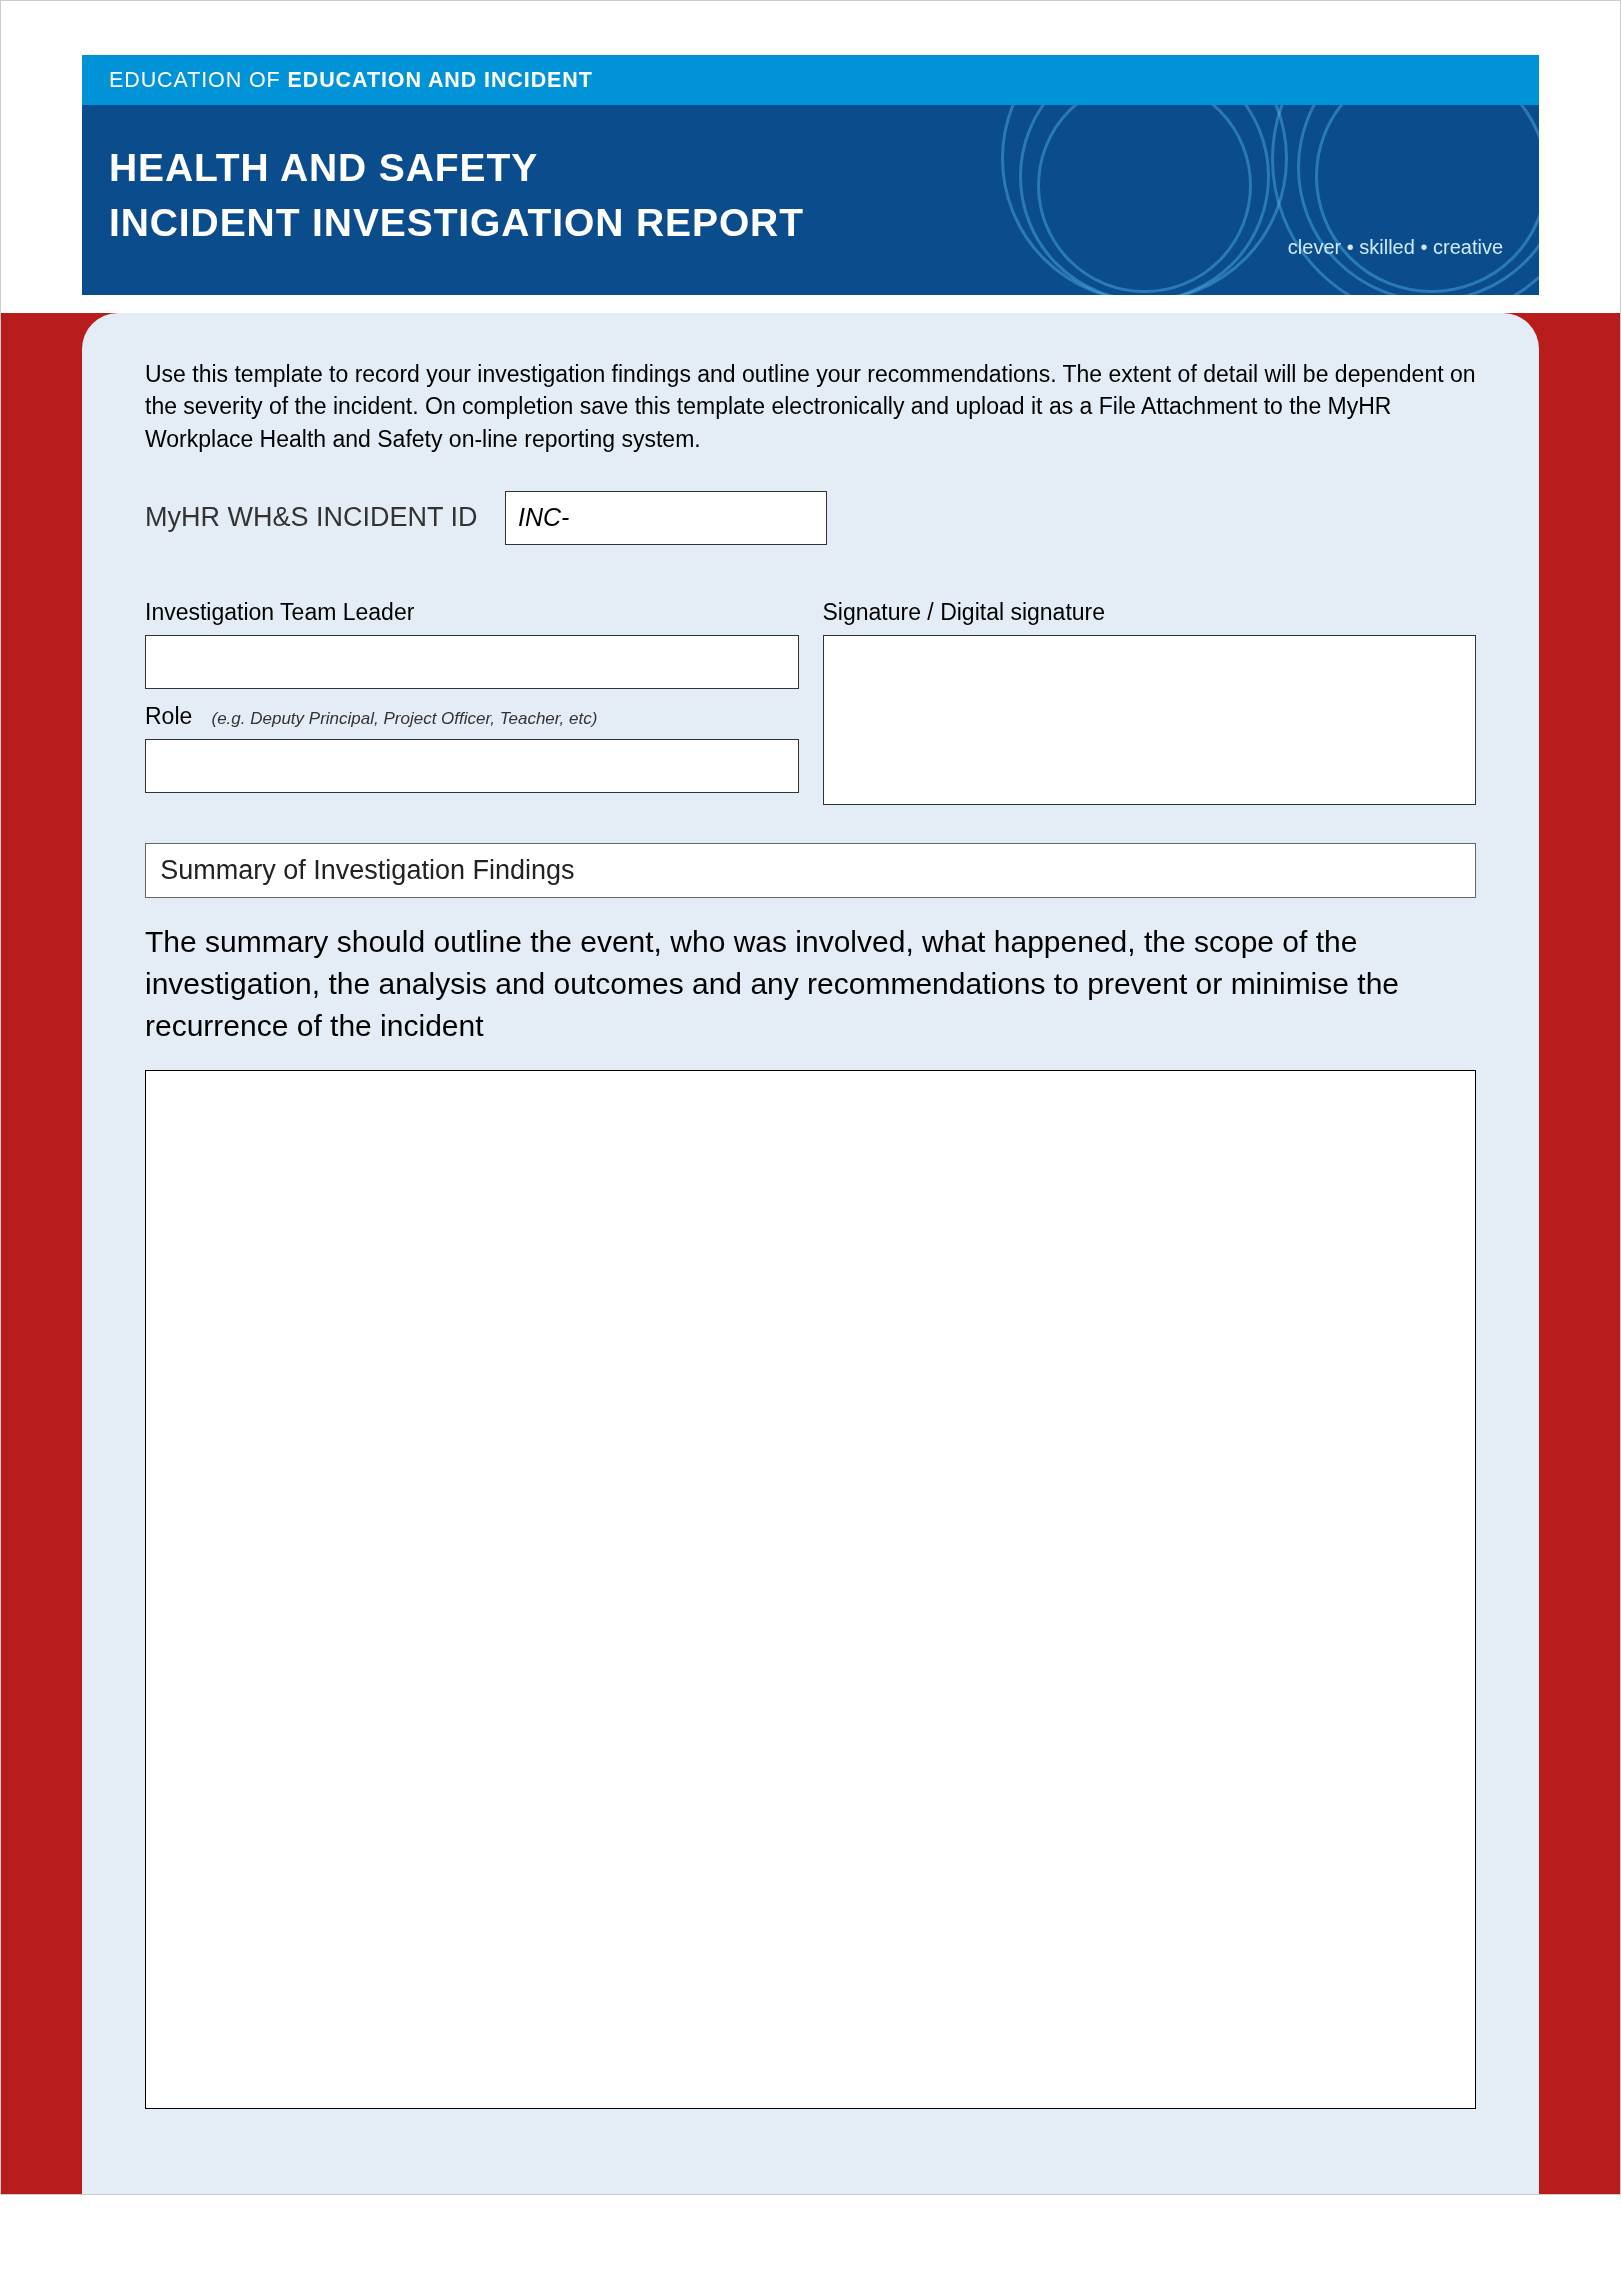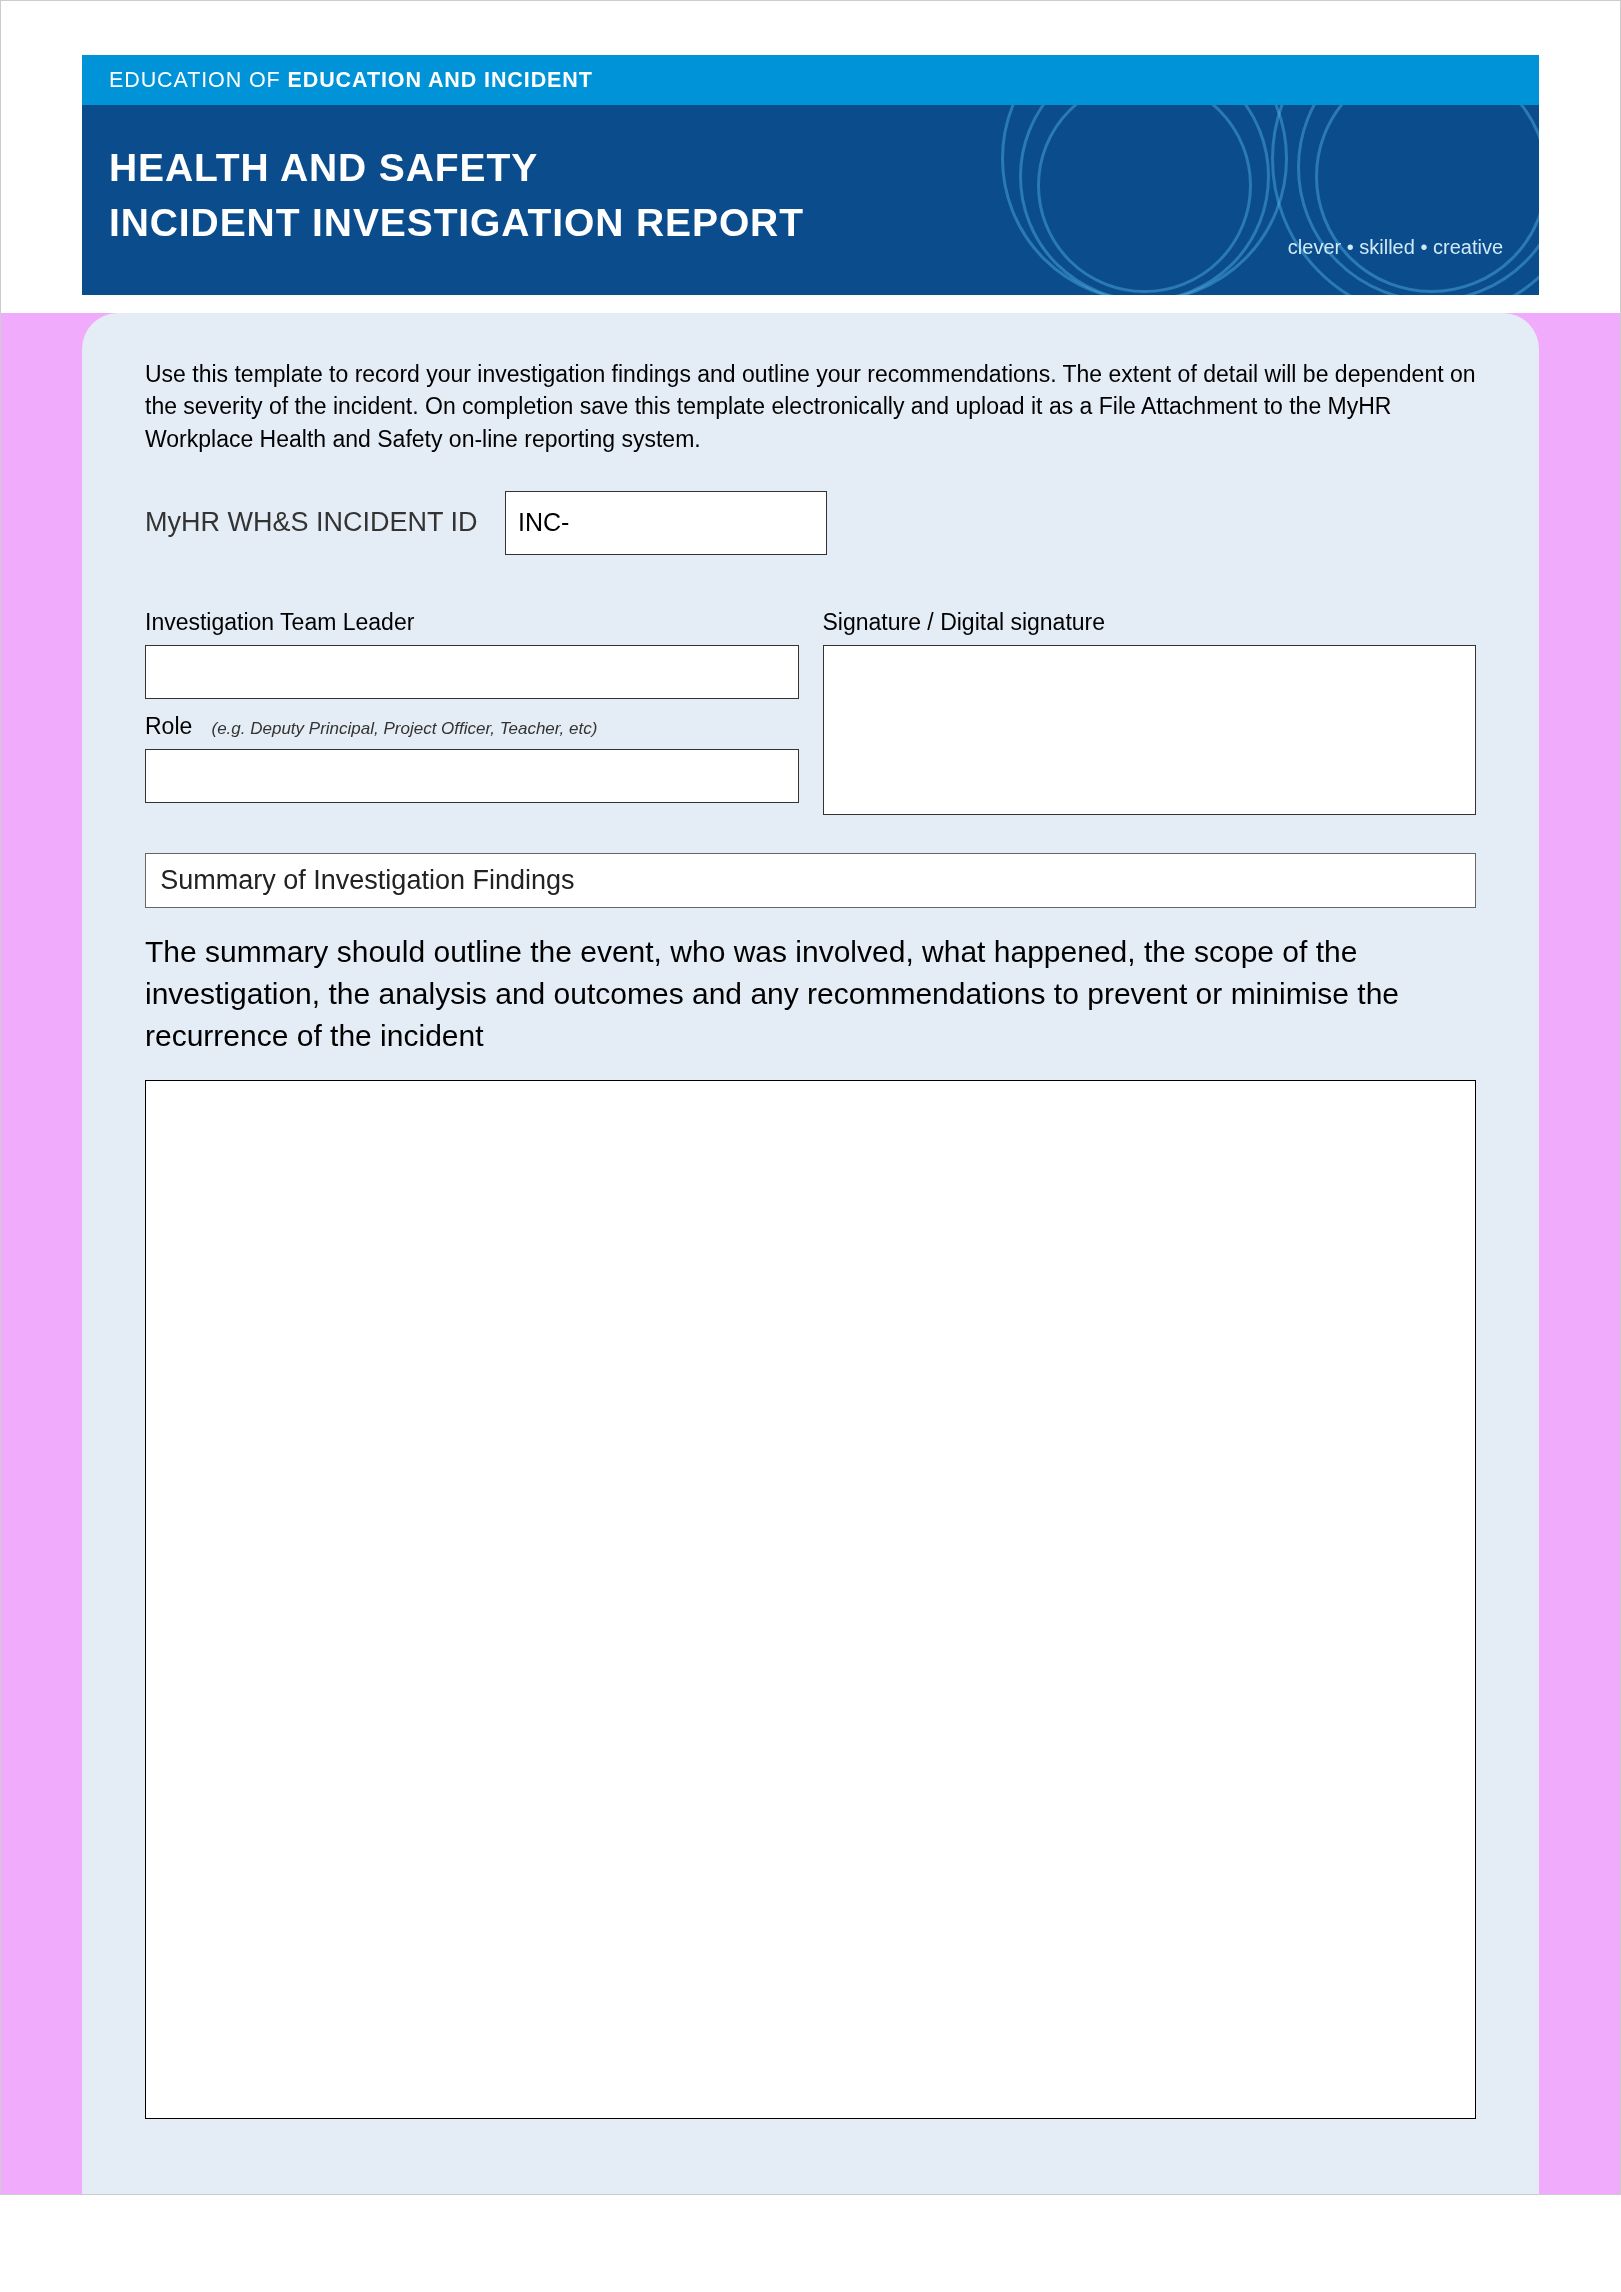--- a/index.html
+++ b/index.html
@@ -50,21 +50,21 @@
     font-size: 20px;
     z-index: 2;
   }
   .swirl {
     position: absolute;
     border: 3.6px solid rgba(80,180,230,0.45);
     border-radius: 50%;
     z-index: 1;
   }
   .black-wrap {
-    background: #f0abfc;
+    background: #b91c1c;
     padding: 0 81px 0 81px;
   }
   .form-panel {
     background: #e4ecf5;
     border-radius: 36px 36px 0 0;
     padding: 45px 63px 54px 63px;
     min-height: 1881px;
     position: relative;
   }
   .intro {
@@ -82,22 +82,23 @@
   .incident-label {
     font-size: 27px;
     color: #333;
   }
   .incident-input {
     border: 0.9px solid #333;
     background: #fff;
     padding: 9px 12.5px;
     font-size: 25px;
     width: 322px;
-    height: 64px;
+    height: 54px;
     font-family: inherit;
+    font-style: italic;
   }
   .two-col {
     display: flex;
     gap: 24px;
     margin-bottom: 36px;
   }
   .left-col { flex: 1; }
   .right-col { flex: 1; }
   .field-label {
     font-size: 23px;

